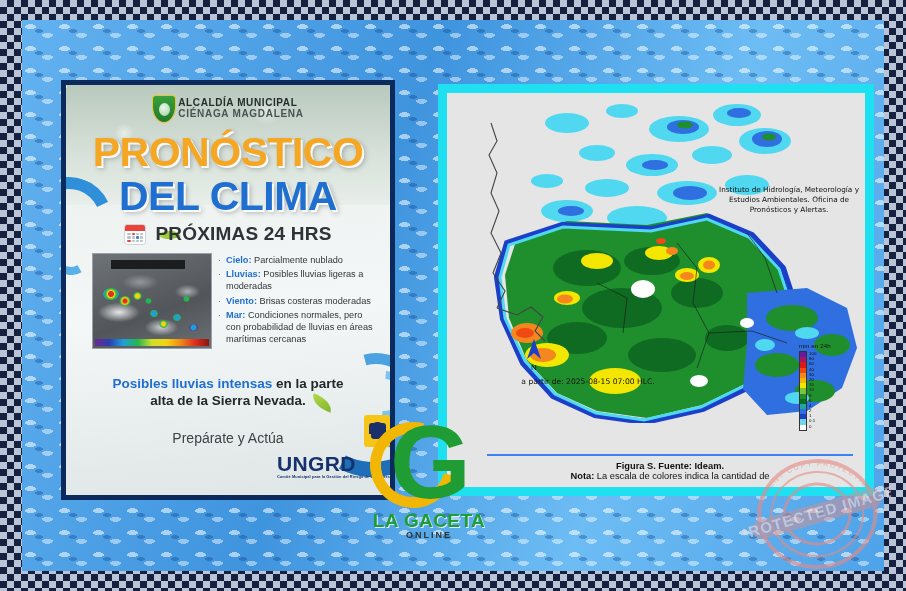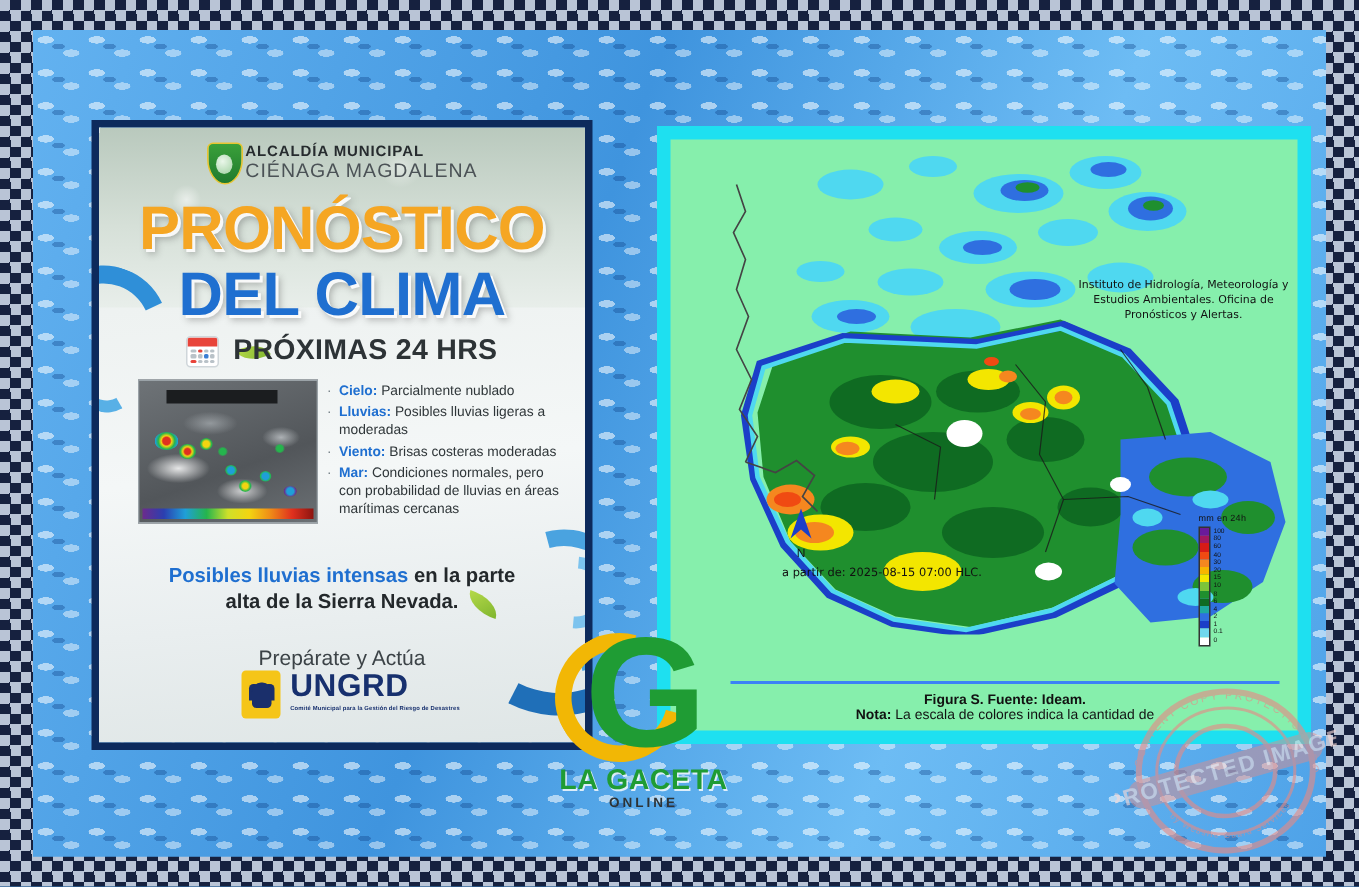--- a/index.html
+++ b/index.html
@@ -69,21 +69,21 @@
   #alcaldia { position: absolute; left: 0; right: 0; top: 10px; display: flex; justify-content: center; align-items: center; gap: 2px; }
   .shield {
     width: 24px; height: 28px; position: relative;
     background: linear-gradient(#3aa03a,#1f7a2e);
     border-radius: 4px 4px 50% 50% / 4px 4px 62% 62%;
     border: 1.5px solid #e8c531; display:flex; align-items:center; justify-content:center;
   }
   .shield::after { content:''; width:11px; height:13px; border-radius:50%; background: radial-gradient(circle at 40% 35%, #eaf7ea, #9fd0a0); }
   .alc-txt { line-height: 1.06; }
   .alc-1 { font-size: 10px; font-weight: 700; letter-spacing: .6px; color: #262b2e; }
-  .alc-2 { font-size: 13px; font-weight: 400; letter-spacing: .7px; color: #4b5256; }
+  .alc-2 { font-size: 10px; font-weight: 700; letter-spacing: .7px; color: #4b5256; }
 
   
   #title1 {
     position: absolute; left: 0; right: 0; top: 44px; text-align: center;
     font-size: 41px; font-weight: 800; letter-spacing: -.5px; color: #f5a623;
     text-shadow: 2px 2px 0 rgba(255,255,255,.9), 3px 3px 5px rgba(60,60,60,.35);
   }
   #title2 {
     position: absolute; left: 0; right: 0; top: 88px; text-align: center;
     font-size: 41px; font-weight: 800; letter-spacing: -.5px; color: #1f6fd0;
@@ -132,39 +132,39 @@
     position: absolute; left: 16px; right: 16px; top: 290px; text-align: center;
     font-size: 13.5px; font-weight: 800; color: #23282b; line-height: 1.28;
   }
   #warn .hi { color: #1f6fd0; }
   #prepare {
     position: absolute; left: 0; right: 0; top: 345px; text-align: center;
     font-size: 14px; color: #3c4347; font-weight: 400;
   }
 
   
-  #ungrd { position: absolute; left: 12px; right: 0; bottom: 16px; display: flex; justify-content: center; align-items: flex-start; gap: 6px; }
+  #ungrd { position: absolute; left: 12px; right: 0; bottom: 16px; display: flex; justify-content: center; align-items: flex-end; gap: 6px; flex-direction: column; }
   .ungrd-mark {
     width: 26px; height: 32px; background: #f5c518; border-radius: 3px;
     position: relative; display: flex; align-items: center; justify-content: center;
   }
   .ungrd-mark::before {
     content:''; width: 13px; height: 17px; border-radius: 6px 6px 3px 3px;
     background: #1a2f6b; box-shadow: -5px -2px 0 -3px #1a2f6b, 5px -2px 0 -3px #1a2f6b;
   }
   .ungrd-txt { line-height: 1; }
   .ungrd-1 { font-size: 21px; font-weight: 800; color: #17306e; letter-spacing: .4px; }
   .ungrd-2 { font-size: 3.9px; font-weight: 700; color: #17306e; letter-spacing: .1px; margin-top: 1.5px; }
 
   
   #mapPanel {
     position: absolute; left: 438px; top: 84px; width: 436px; height: 412px;
     background: #1ee0f0; padding: 9px;
   }
-  #mapInner { position: relative; width: 100%; height: 100%; background: #86efac; overflow: hidden; }
+  #mapInner { position: relative; width: 100%; height: 100%; background: #e5e5e5; overflow: hidden; }
   #mapCanvas { position: absolute; inset: 0; }
 
   .ideam-note {
     position: absolute; left: 262px; top: 92px; width: 160px;
     font-size: 7.3px; color: #111; text-align: center; line-height: 1.35;
     font-family: "DejaVu Sans", sans-serif;
   }
   .fc-note {
     position: absolute; left: 18px; top: 284px; width: 246px;
     font-size: 7.6px; color: #111; text-align: center; line-height: 1.35;

